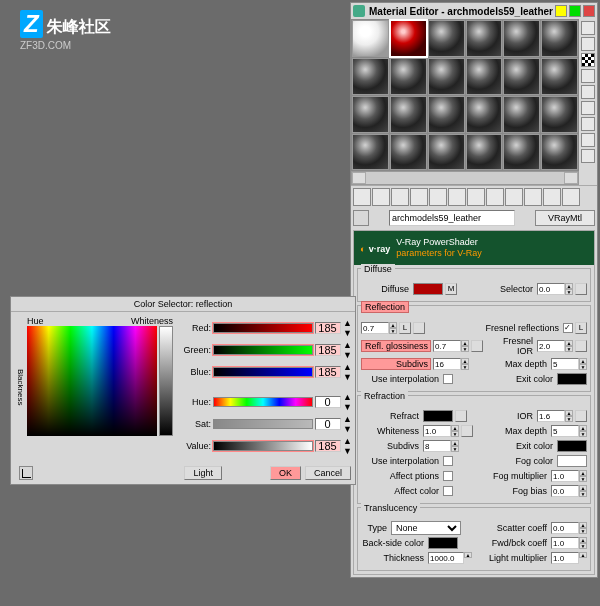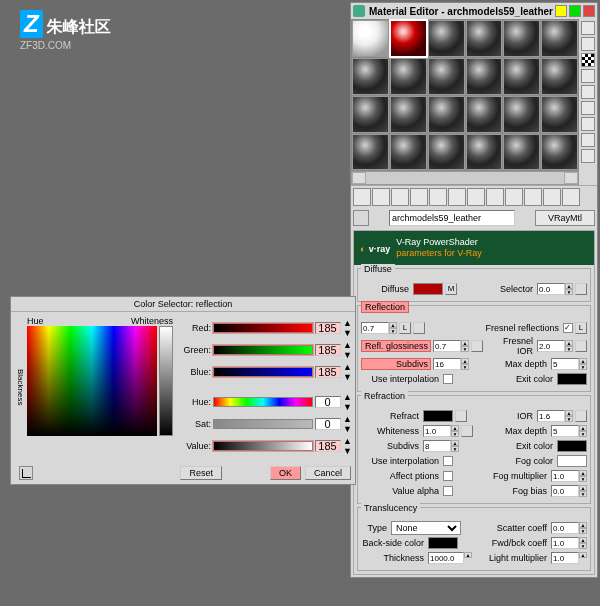--- a/index.html
+++ b/index.html
@@ -323,21 +323,21 @@
         <span class="lbl" style="flex:1">Fog multiplier</span>
         <div class="spin">
             <input value="1.0" style="">
             <div class="arrows">
               <div>▲</div>
               <div>▼</div>
             </div>
           </div>
       </div>
       <div class="row">
-        <span class="lbl" style="width:80px">Value alpha</span>
+        <span class="lbl" style="width:80px">Affect color</span>
         <div class="chk"></div>
         <span class="lbl" style="flex:1">Fog bias</span>
         <div class="spin">
             <input value="0.0" style="">
             <div class="arrows">
               <div>▲</div>
               <div>▼</div>
             </div>
           </div>
       </div>
@@ -459,18 +459,18 @@
           <input class="num hl" value="185" style="">
           <div class="arrows" style="width:8px">
             <div>▲</div>
             <div>▼</div>
           </div>
         </div>
     </div>
   </div>
   <div class="cs-foot">
     <div class="corner" style="margin-right:auto;margin-left:4px;"></div>
-    <div class="btn">Reset</div>
+    <div class="btn">Light</div>
     <div style="width:40px"></div>
     <div class="btn hl">OK</div>
     <div class="btn">Cancel</div>
   </div>
 </div>
 
 </body></html>

